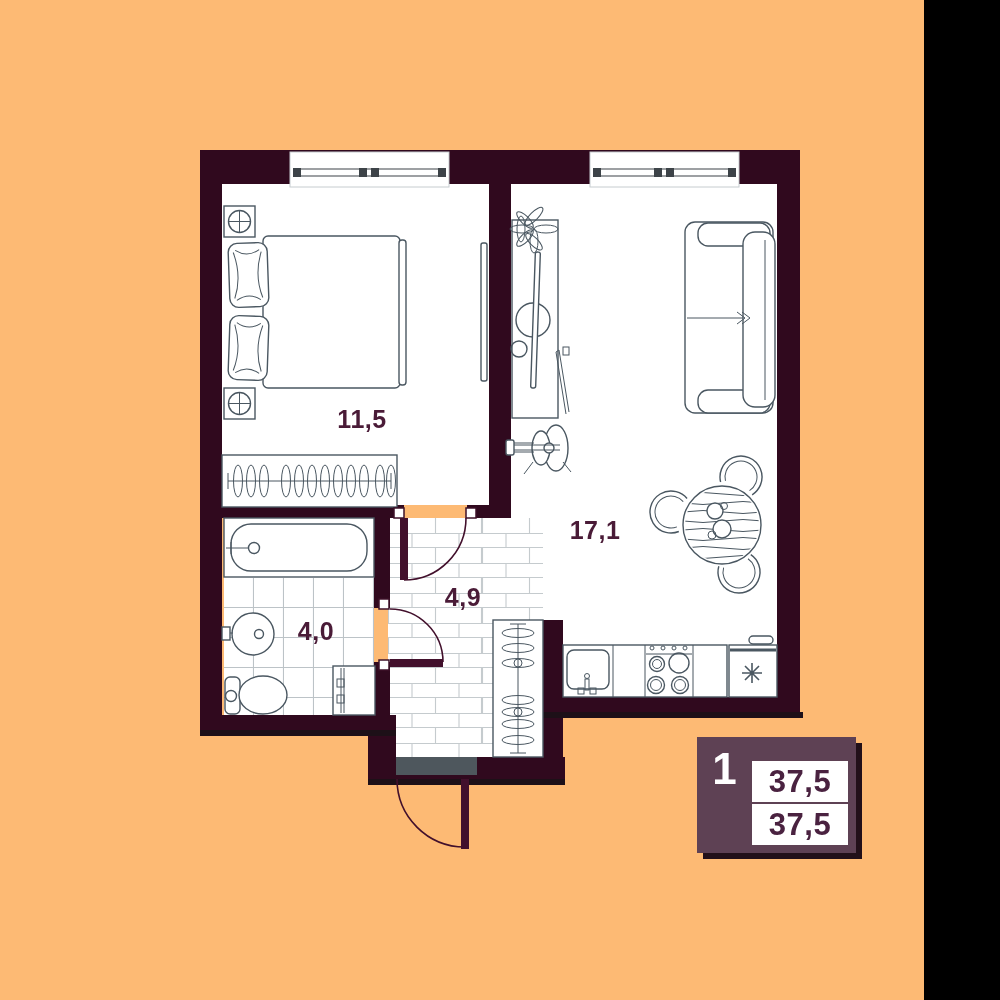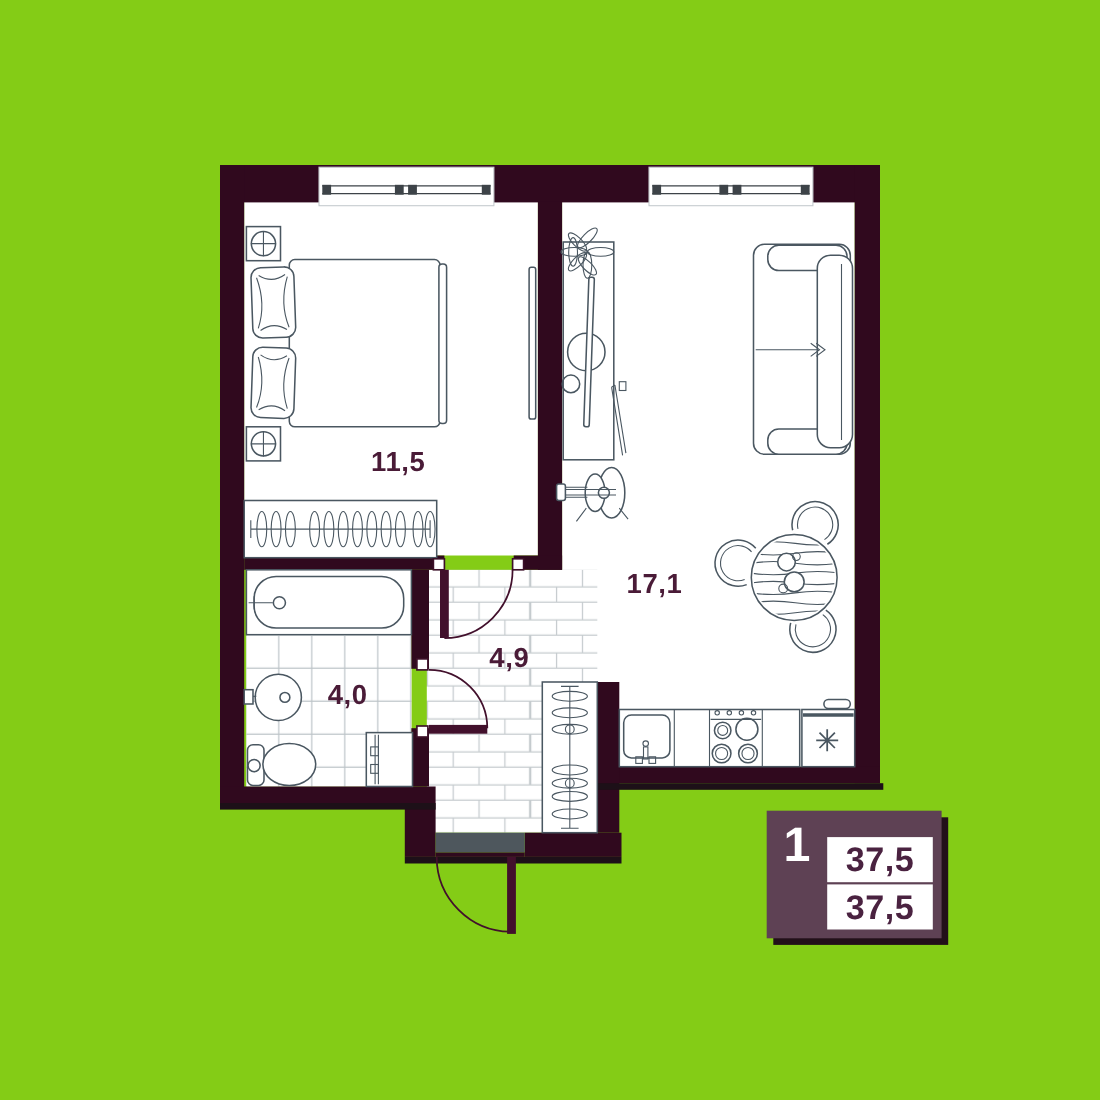--- a/index.html
+++ b/index.html
@@ -1,16 +1,16 @@
 <!DOCTYPE html>
 <html><head>
 <meta charset="utf-8">
 <style>
   html,body{margin:0;padding:0;background:#000;width:1000px;height:1000px;overflow:hidden}
-  #stage{position:relative;width:1000px;height:1000px;background:#84cc16;font-family:"Liberation Sans",sans-serif}
+  #stage{position:relative;width:924px;height:1000px;background:#fdba74;font-family:"Liberation Sans",sans-serif}
   svg{position:absolute;left:0;top:0}
   .wall{fill:#30091e}
   .shadow{fill:#1d1018}
   .ln{fill:none;stroke:#4a5761;stroke-width:1.4}
   .lnf{fill:#fff;stroke:#4a5761;stroke-width:1.4}
   .thin{fill:none;stroke:#4a5761;stroke-width:1}
   .door{fill:#42102c}
   .arc{fill:none;stroke:#42102c;stroke-width:1.6}
   .hinge{fill:#fff;stroke:#3c1028;stroke-width:1.5}
   .winframe{stroke:#3d4348;stroke-width:1.2;fill:none}

